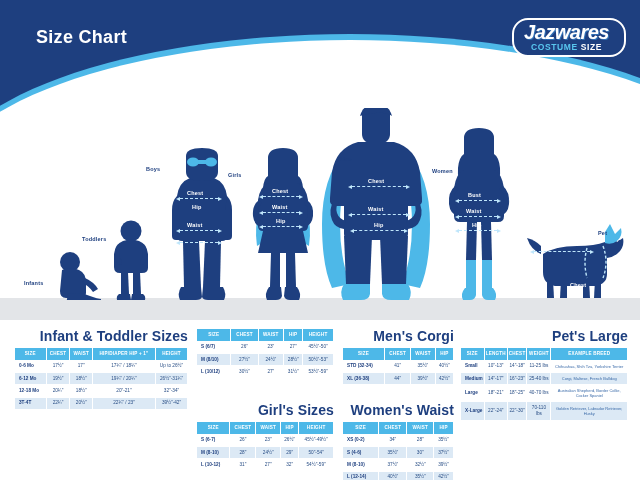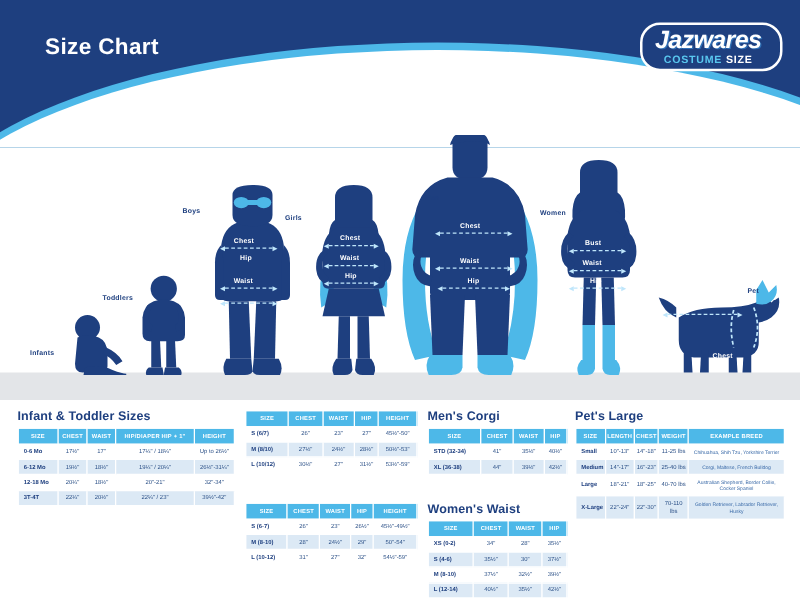--- a/index.html
+++ b/index.html
@@ -75,21 +75,21 @@
     content:""; position:absolute; top:-2.5px; width:0; height:0;
     border-top:2.5px solid transparent; border-bottom:2.5px solid transparent;
   }
   .mline::before { left:-4px; border-right:4px solid #bfe6fb; }
   .mline::after { right:-4px; border-left:4px solid #bfe6fb; }
 
   
   .tables { position:absolute; left:0; top:320px; width:640px; height:160px; }
   .tblock { position:absolute; }
   .tcap {
-    text-align:left; font-size:10px; font-weight:bold; color:#1e3f7f;
+    text-align:right; font-size:14px; font-weight:bold; color:#1e3f7f;
     margin-bottom:3px; letter-spacing:.1px;
   }
   table { border-collapse:collapse; width:100%; }
   th {
     background:#4db8e8; color:#ffffff; font-size:4.6px; font-weight:bold;
     padding:3px 1px; text-align:center; letter-spacing:.2px;
     border:0.5px solid #ffffff; line-height:1.25;
   }
   td {
     font-size:4.7px; text-align:center; padding:2.6px 1px;
@@ -323,20 +323,21 @@
             <td>30½"</td>
             <td>27"</td>
             <td>31½"</td>
             <td>53½"-59"</td>
           </tr>
         </tbody>
       </table>
     </div>
 
     <div class="tblock" style="left:196px; top:82px; width:138px;">
+      <div class="tcap">Girl's Sizes</div>
       <table>
         <thead>
             <tr>
           <th>SIZE</th>
           <th>CHEST</th>
           <th>WAIST</th>
           <th>HIP</th>
           <th>HEIGHT</th>
         </tr>
           </thead>

